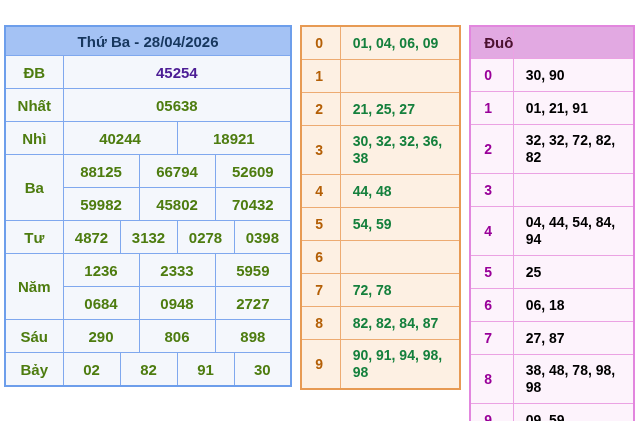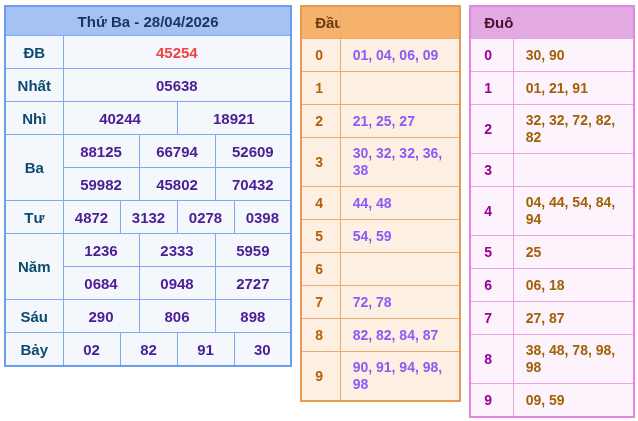--- a/index.html
+++ b/index.html
@@ -3,53 +3,53 @@
 <meta charset="utf-8">
 <style>
   html,body{margin:0;padding:0;background:#ffffff;}
   body{
     width:638px;height:421px;overflow:hidden;
     font-family:"Liberation Sans", sans-serif;
     -webkit-font-smoothing:antialiased;
   }
   .wrap{display:flex;align-items:flex-start;gap:8px;padding:5px 0 0 4px;}
 
-  table{border-collapse:collapse;table-layout:fixed;}
+  table{border-collapse:collapse;table-layout:fixed;margin-top:20px;}
   td{overflow:hidden;}
 
   
   .kq{width:287px;background:#f4f7fc;border:2px solid #6d9eeb;}
   .kq td{
     border:1px solid #7fa8ee;
     text-align:center;vertical-align:middle;
-    font-weight:bold;font-size:15px;color:#4c1d95;
+    font-weight:bold;font-size:15px;color:#4d7c0f;
     height:32px;padding:0;
   }
   .kq td.title{background:#a4c2f4;color:#17375e;height:28px;font-size:15px;}
-  .kq td.lbl{color:#0c4a6e;}
-  .kq td.special{color:#ef4444;}
+  .kq td.lbl{color:#4d7c0f;}
+  .kq td.special{color:#4c1d95;}
 
   
   .dau{width:161px;background:#fdf0e3;border:2px solid #e79a53;}
   .dau td{
     border:1px solid #edab72;
     vertical-align:middle;text-align:left;
-    font-weight:bold;font-size:14px;line-height:17px;color:#8b5cf6;
+    font-weight:bold;font-size:14px;line-height:17px;color:#15803d;
     padding:7px 8px 7px 12px;height:18px;
   }
   .dau td.hdr{background:#f6b26b;color:#6b3a10;font-size:15px;height:14px;padding-left:13px;}
   .dau td.digit{color:#b45f06;padding-left:13px;}
   .dau col.c-digit{width:39px;}
 
   
   .duoi{width:166px;background:#fdf3fc;border:2px solid #e286de;}
   .duoi td{
     border:1px solid #eba2e3;
     vertical-align:middle;text-align:left;
-    font-weight:bold;font-size:14px;line-height:17px;color:#a16207;
+    font-weight:bold;font-size:14px;line-height:17px;color:#000000;
     padding:7px 8px 7px 12px;height:18px;
   }
   .duoi td.hdr{background:#e2a9e2;color:#4c1130;font-size:15px;height:14px;padding-left:13px;}
   .duoi td.digit{color:#990099;padding-left:13px;}
   .duoi col.c-digit{width:43px;}
 </style>
 </head>
 <body>
 
 <div class="wrap">
@@ -120,24 +120,20 @@
     </tr>
   </tbody>
     </table>
 
   <table class="dau">
     <colgroup>
         <col class="c-digit">
         <col>
       </colgroup>
     <tbody>
-        <tr>
-      <td class="hdr">Đầu</td>
-      <td class="hdr"></td>
-    </tr>
     <tr>
       <td class="digit">0</td>
       <td>01, 04, 06, 09</td>
     </tr>
     <tr>
       <td class="digit">1</td>
       <td></td>
     </tr>
     <tr>
       <td class="digit">2</td>

